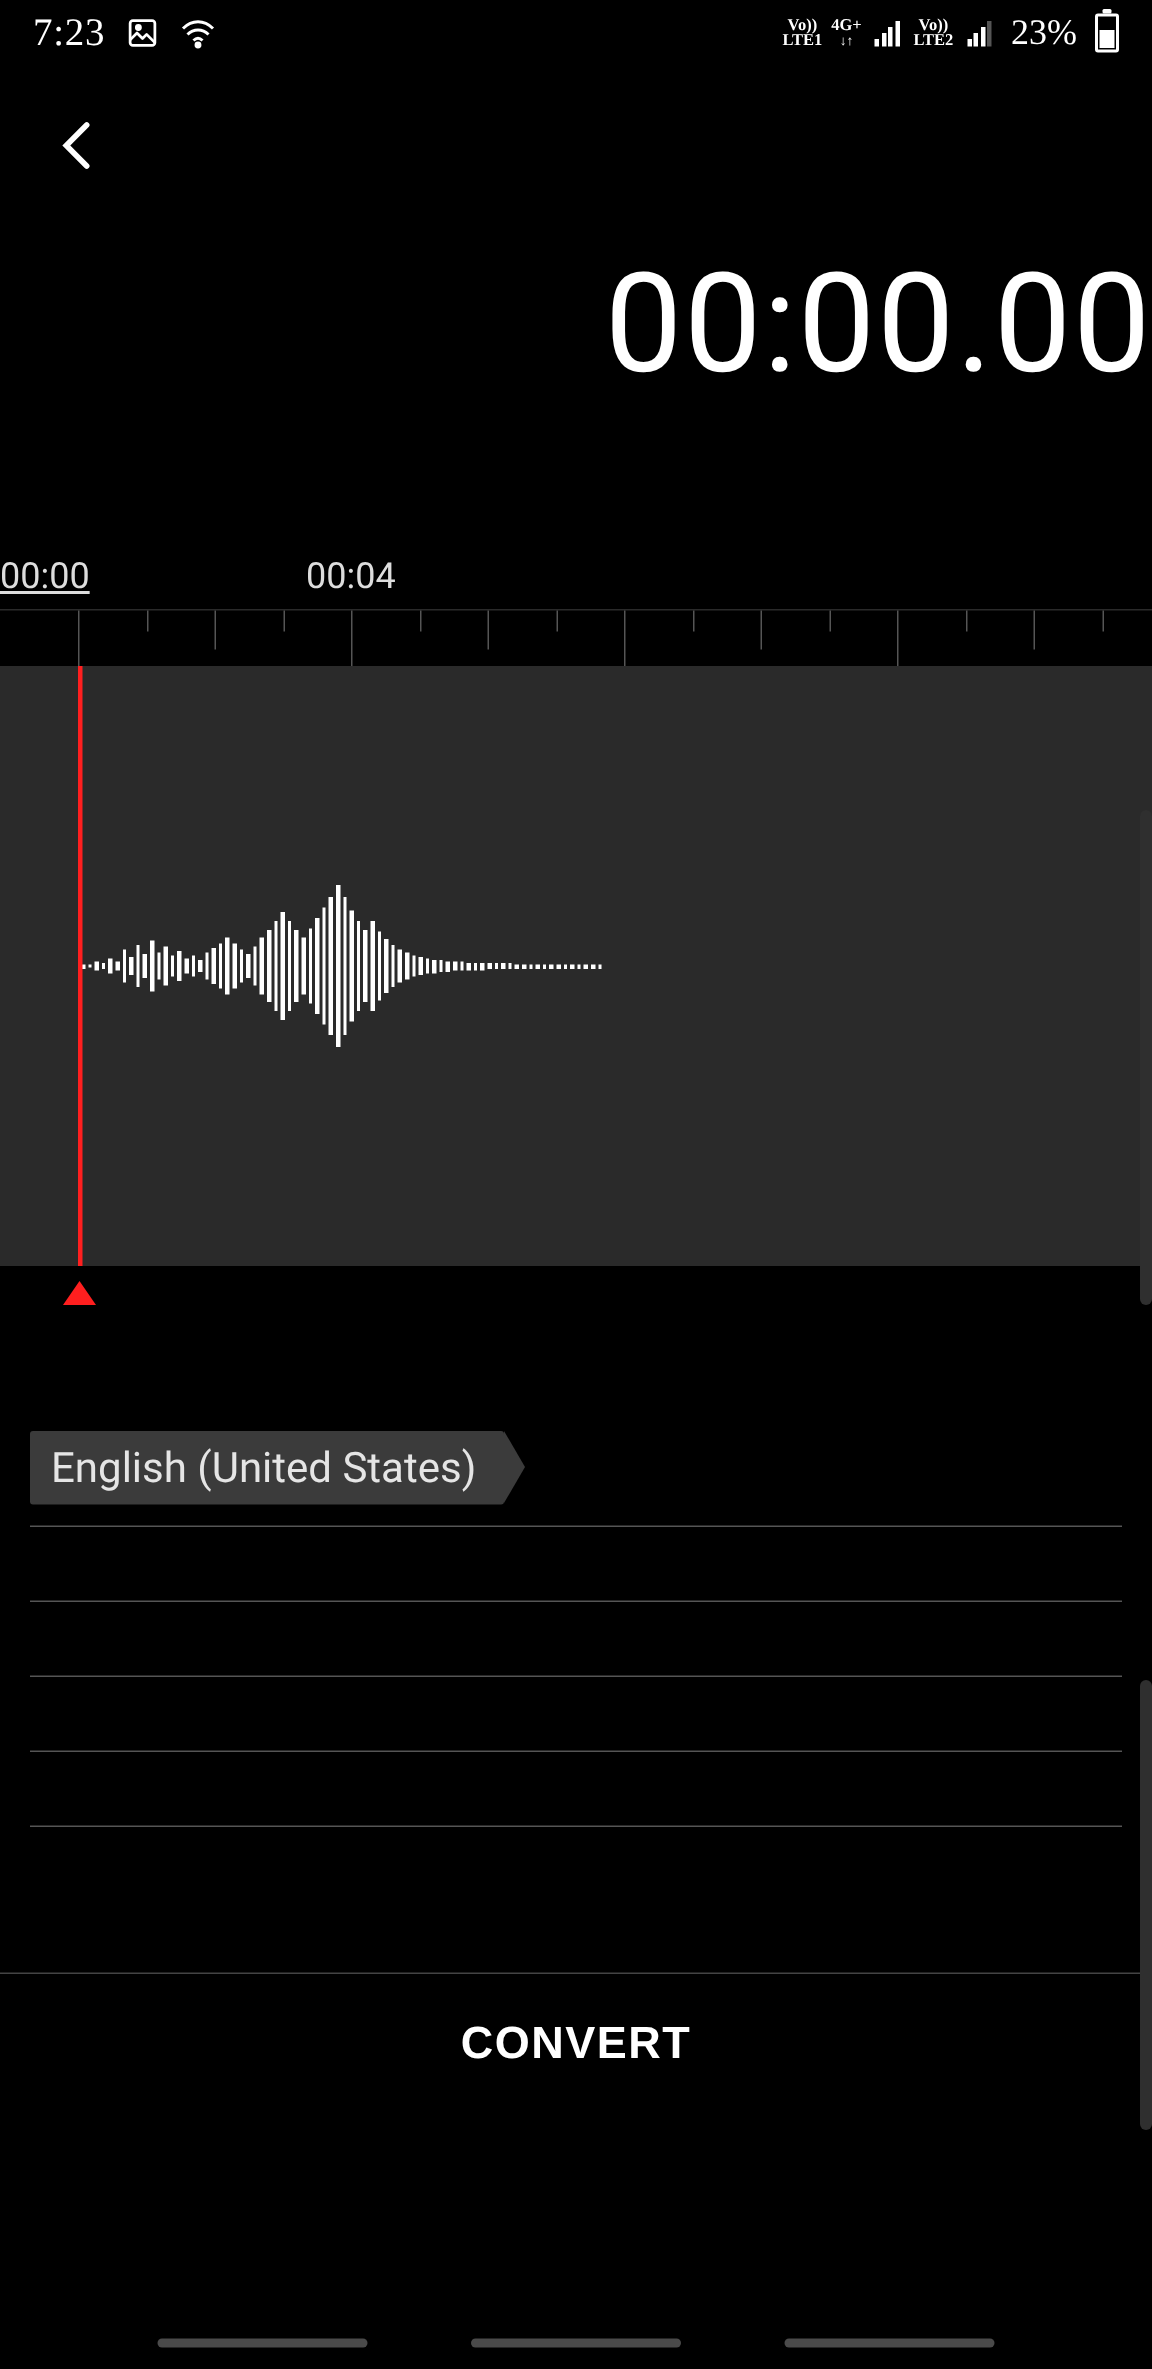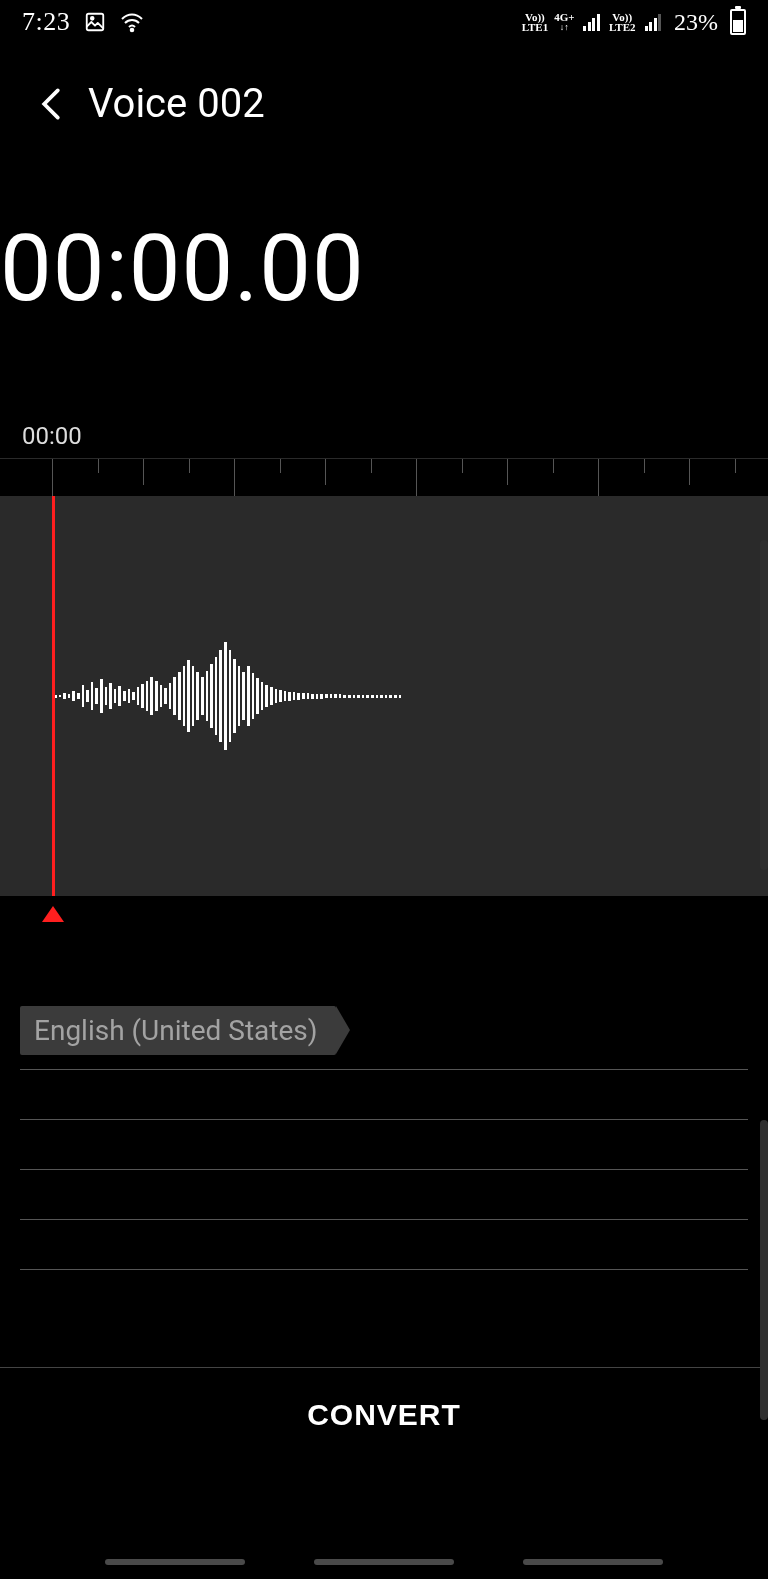--- a/index.html
+++ b/index.html
@@ -44,34 +44,34 @@
                      background:#fff; }
 
   
   .app-header {
     display: flex; align-items: center; gap: 26px;
     padding: 36px 30px 10px 40px;
   }
   .app-title { font-size: 40px; font-weight: 400; }
 
   
-  .timer-block { text-align: left; margin-top: 78px; }
+  .timer-block { text-align: right; margin-top: 39px; }
   .timer-main  { font-size: 92px; font-weight: 400; letter-spacing: 1px; }
   .timer-sub   { font-size: 30px; margin-top: 16px; font-weight: 400; }
 
   
   .time-labels {
     display: flex;
     font-size: 24px;
     color: #ddd;
     margin-top: 100px;
     padding: 0 0 8px 0;
   }
   .time-labels span { width: 182px; text-align: left; }
-  .time-labels span:first-child { padding-left: 22px; width: 204px; }
+  .time-labels span:first-child { width: 204px; text-decoration: underline; }
 
   .ruler { height: 38px; background:#000; position:relative; border-top:1px solid #2a2a2a; }
   .ruler .tick { position:absolute; top:0; width:1px; background:#555; }
 
   .wave-area {
     height: 400px; background:#2a2a2a; position:relative; overflow:hidden;
   }
   .playhead-line {
     position:absolute; left:52px; top:0; bottom:-12px; width:3px; background:#ff1f1f;
     z-index:3;
@@ -83,21 +83,21 @@
   }
   .wave { position:absolute; left:54px; top:50%; transform:translateY(-50%);
           display:flex; align-items:center; gap:2px; }
   .wave span { width:2.6px; background:#fff; display:inline-block; }
 
   .wave-footer { height:14px; background:#000; position:relative; }
 
   
   .transcript { padding: 96px 20px 0 20px; }
   .lang-chip {
-    display:inline-block; background:#3b3b3b; color:#a3a3a3;
+    display:inline-block; background:#3b3b3b; color:#e5e5e5;
     font-size:28px; padding:8px 18px 8px 14px;
     position:relative; border-radius:2px;
   }
   .lang-chip::after {
     content:""; position:absolute; right:-14px; top:0; bottom:0;
     width:0; height:0;
     border-top:24px solid transparent;
     border-bottom:24px solid transparent;
     border-left:14px solid #3b3b3b;
   }
@@ -184,31 +184,31 @@
   </div>
 </div>
 
 
 <div class="app-header">
   <span class="ico">
     <svg width="22" height="34" viewBox="0 0 12 20" fill="none" stroke="#fff" stroke-width="2.2" stroke-linecap="round">
       <path d="M10 2 L2 10 L10 18"></path>
     </svg>
   </span>
-  <span class="app-title">Voice 002</span>
 </div>
 
 
 <div class="timer-block">
   <div class="timer-main">00:00.00</div>
 </div>
 
 
 <div class="time-labels">
   <span>00:00</span>
+  <span>00:04</span>
 </div>
 
 <div class="ruler" id="ruler">
     <div class="tick" style="left: 52px; height: 38px;"></div>
     <div class="tick" style="left: 97.5px; height: 14px;"></div>
     <div class="tick" style="left: 143px; height: 26px;"></div>
     <div class="tick" style="left: 188.5px; height: 14px;"></div>
     <div class="tick" style="left: 234px; height: 38px;"></div>
     <div class="tick" style="left: 279.5px; height: 14px;"></div>
     <div class="tick" style="left: 325px; height: 26px;"></div>

